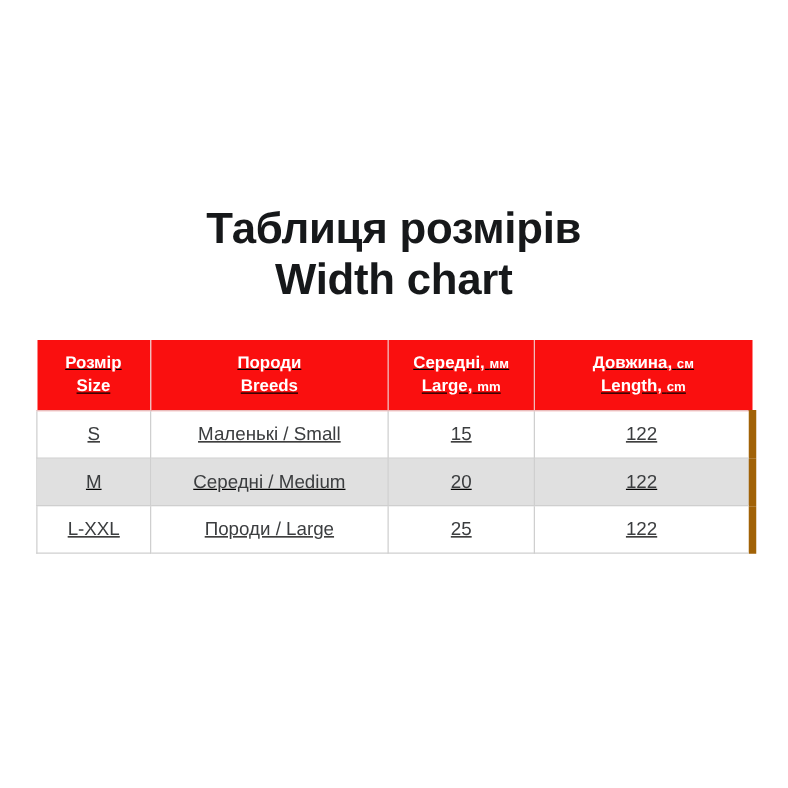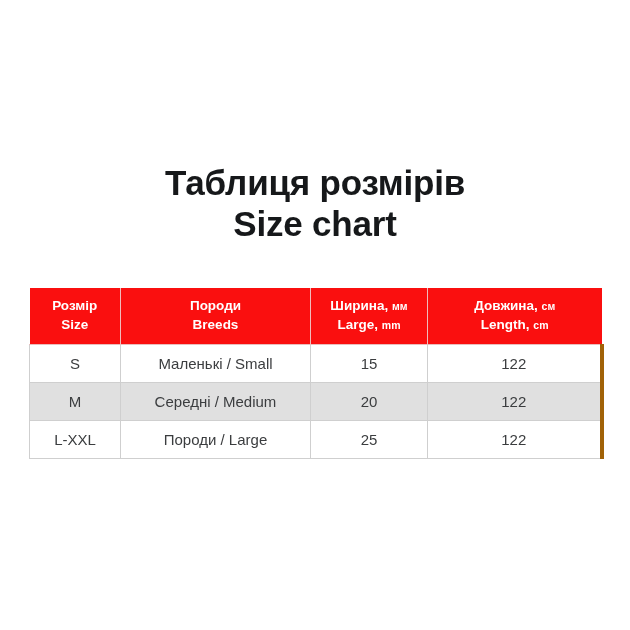--- a/index.html
+++ b/index.html
@@ -38,25 +38,26 @@
     letter-spacing: -0.2px;
     line-height: 1.16;
   }
   .title-line-1 { font-size: 35px; }
   .title-line-2 { font-size: 35px; }
 
   
   .size-table {
     position: absolute;
     left: 29px;
-    top: 288px;
+    top: 272px;
     width: 572px;
     border-collapse: collapse;
     table-layout: fixed;
     background: #ffffff;
+    text-decoration: underline;
   }
 
   .size-table col.c-size   { width: 91px;  }
   .size-table col.c-breeds { width: 190px; }
   .size-table col.c-width  { width: 117px; }
   .size-table col.c-length { width: 174px; }
 
   
   .size-table thead th {
     background: #fa0f0f;
@@ -89,32 +90,32 @@
     font-size: 15px;
     text-align: center;
     vertical-align: middle;
     height: 37px;
     padding: 0 4px;
     border-right: 1px solid #cfcfcf;
     border-bottom: 1px solid #cfcfcf;
     white-space: nowrap;
   }
   .size-table tbody td:first-child { border-left: 1px solid #cfcfcf; }
-  .size-table tbody td:last-child  { border-right: 4px solid #a16207; }
+  .size-table tbody td:last-child  { border-right: 6px solid #a16207; }
 
   .size-table tbody tr.row-alt td { background: #e0e0e0; }
 </style>
 </head>
 <body>
 
 <div id="page">
 
   <div class="title-block">
     <span class="title-line title-line-1">Таблиця розмірів</span>
-    <span class="title-line title-line-2">Size chart</span>
+    <span class="title-line title-line-2">Width chart</span>
   </div>
 
   <table class="size-table">
     <colgroup>
       <col class="c-size">
       <col class="c-breeds">
       <col class="c-width">
       <col class="c-length">
     </colgroup>
 
@@ -134,21 +135,21 @@
           <span class="hdr-l1">
             <span>Породи</span><span class="unit"></span>
           </span>
           <span class="hdr-l2">
             <span>Breeds</span><span class="unit"></span>
           </span>
         </th>
 
         <th>
           <span class="hdr-l1">
-            <span>Ширина,</span>&nbsp;<span class="unit">мм</span>
+            <span>Середні,</span>&nbsp;<span class="unit">мм</span>
           </span>
           <span class="hdr-l2">
             <span>Large,</span>&nbsp;<span class="unit">mm</span>
           </span>
         </th>
 
         <th>
           <span class="hdr-l1">
             <span>Довжина,</span>&nbsp;<span class="unit">см</span>
           </span>

